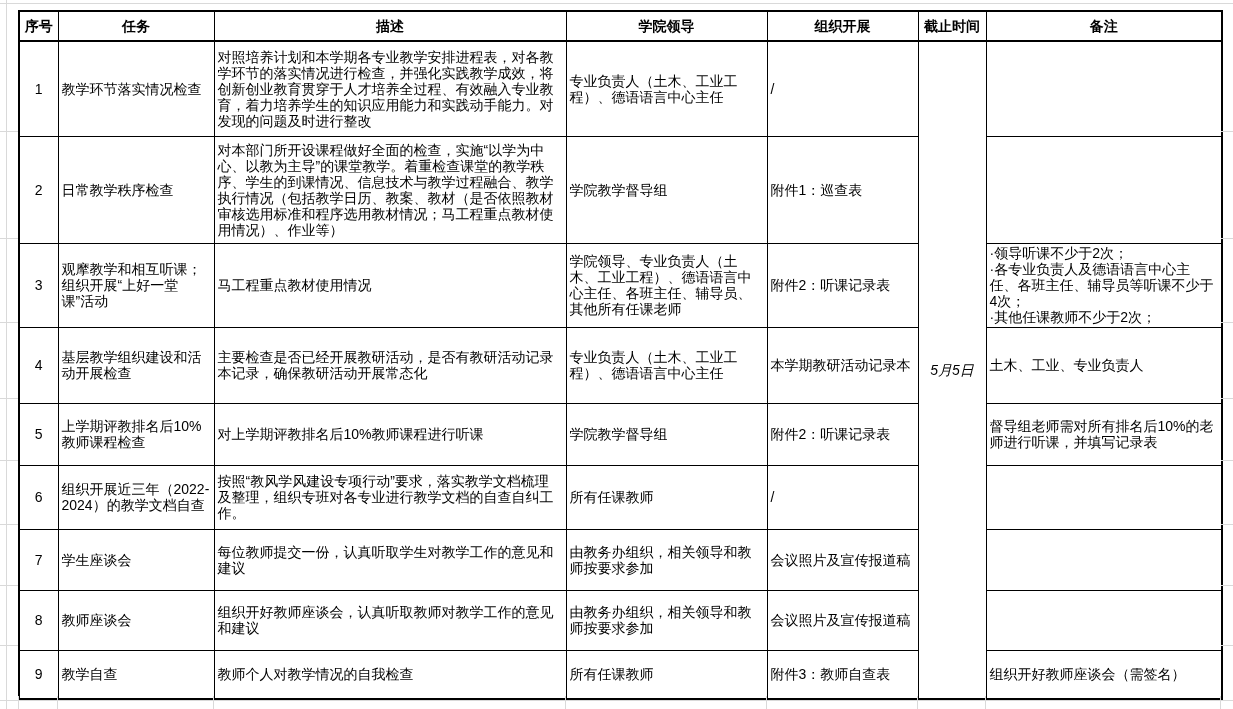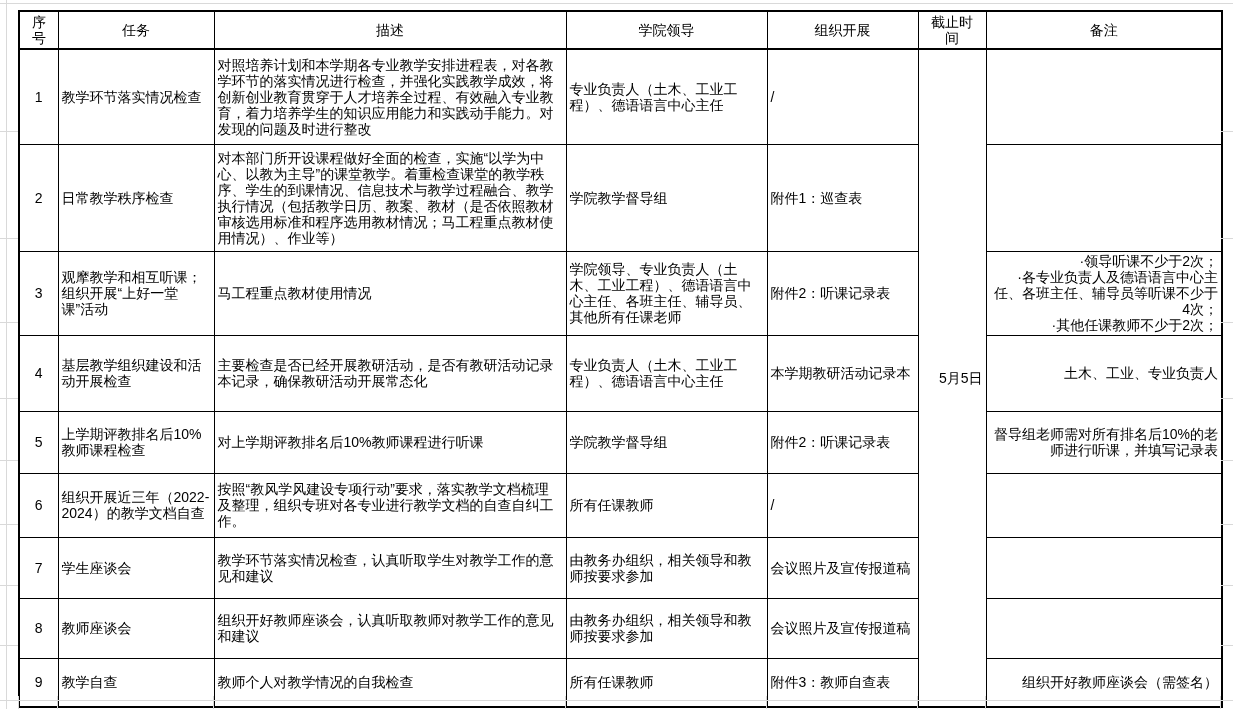--- a/index.html
+++ b/index.html
@@ -21,26 +21,26 @@
     border:1px solid #000;
     font-size:14px;line-height:16px;
     vertical-align:middle;
     padding:0 3px;
     overflow:hidden;
     word-break:break-all;
     text-align:left;
   }
   .task-table thead th{
     border-bottom:2px solid #000;
-    font-weight:normal;text-align:center;
-    height:24px;padding:2px 12px;
+    font-weight:bold;text-align:center;
+    height:24px;padding:2px 4px;
   }
   .task-table td.no{text-align:center;}
-  .task-table td.deadline{text-align:right;}
-  .task-table td.notes{white-space:pre-wrap;text-align:right;}
+  .task-table td.deadline{text-align:center;font-style:italic;}
+  .task-table td.notes{white-space:pre-wrap;}
 </style>
 </head>
 <body>
 
 <div class="sheet">
 
   <table class="task-table">
     <colgroup>
       <col style="width:39px">
         <col style="width:156px">
@@ -109,21 +109,21 @@
           <td class="no">6</td>
           <td>组织开展近三年（2022-2024）的教学文档自查</td>
           <td>按照“教风学风建设专项行动”要求，落实教学文档梳理及整理，组织专班对各专业进行教学文档的自查自纠工作。</td>
           <td>所有任课教师</td>
           <td>/</td>
           <td class="notes"></td>
         </tr>
         <tr style="height: 61px;">
           <td class="no">7</td>
           <td>学生座谈会</td>
-          <td>教学环节落实情况检查，认真听取学生对教学工作的意见和建议</td>
+          <td>每位教师提交一份，认真听取学生对教学工作的意见和建议</td>
           <td>由教务办组织，相关领导和教师按要求参加</td>
           <td>会议照片及宣传报道稿</td>
           <td class="notes"></td>
         </tr>
         <tr style="height: 60px;">
           <td class="no">8</td>
           <td>教师座谈会</td>
           <td>组织开好教师座谈会，认真听取教师对教学工作的意见和建议</td>
           <td>由教务办组织，相关领导和教师按要求参加</td>
           <td>会议照片及宣传报道稿</td>

